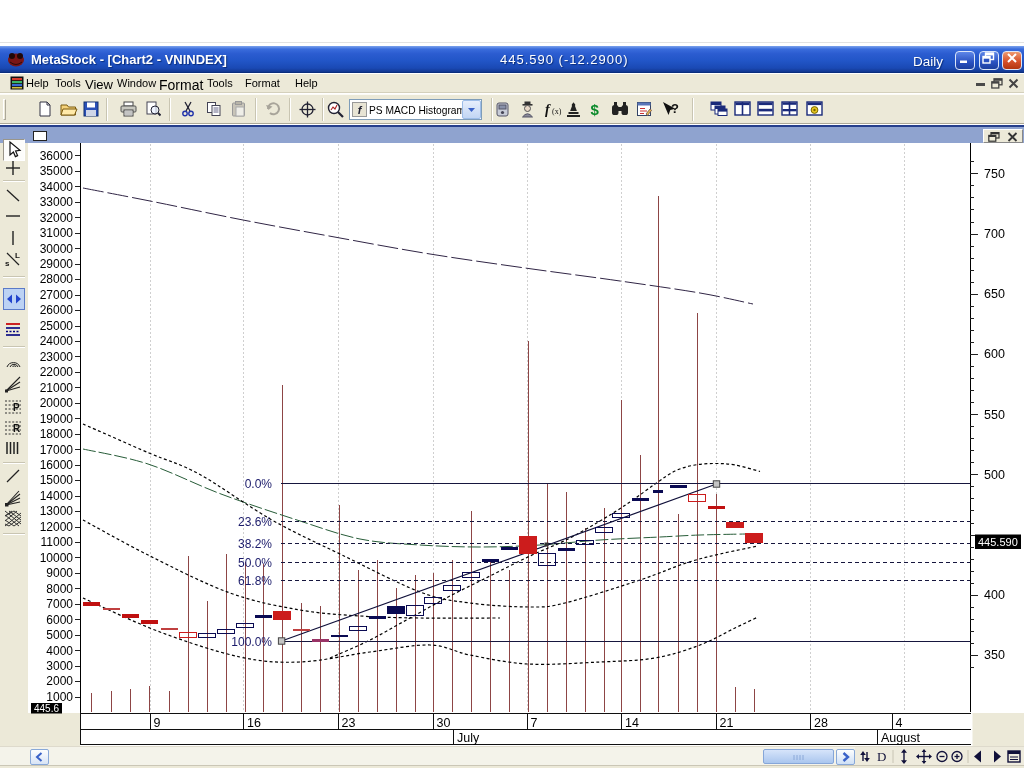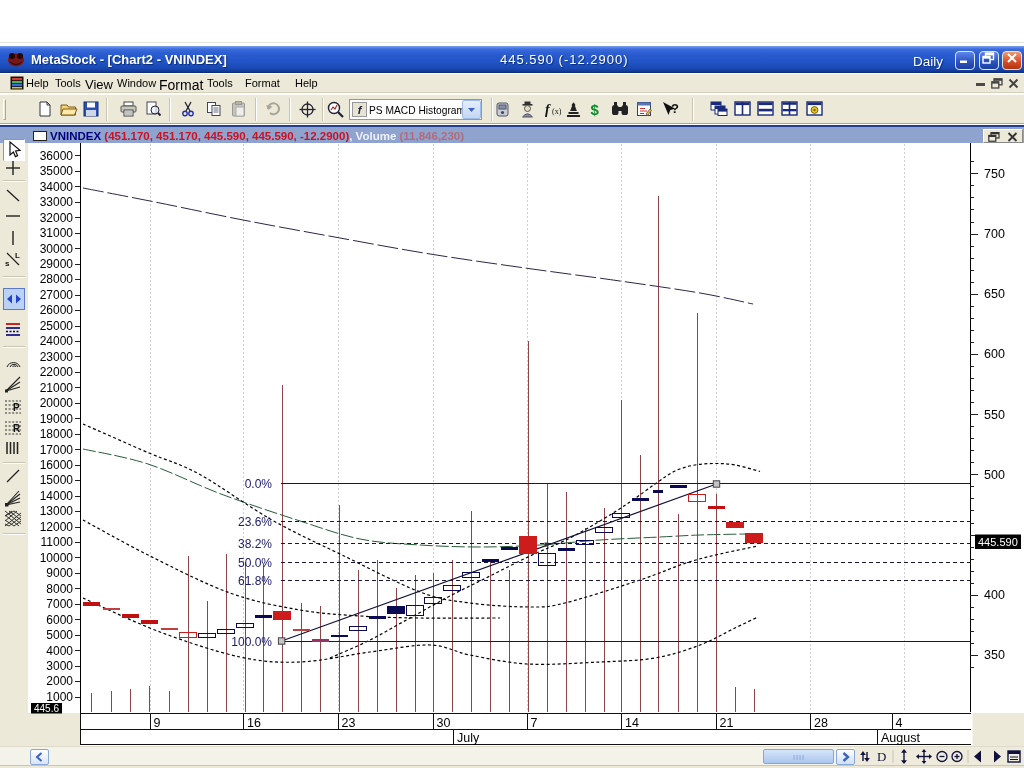--- a/index.html
+++ b/index.html
@@ -202,21 +202,20 @@
 <div class="abs" style="left:2px;top:2px;width:15px;height:15px;background:#e8e4d4;border:1px solid #999;font-size:11px;font-weight:bold;font-style:italic;text-align:center;line-height:14px;color:#223">f</div>
 <div class="abs" style="left:19px;top:4px;font-size:11px;color:#000;transform:scaleX(0.93);transform-origin:left center">PS MACD Histogram</div>
 <div class="abs" style="left:112px;top:0;width:19px;height:19px;background:linear-gradient(180deg,#e6eefc,#c2d6f4);border:1px solid #9dbde8;border-radius:2px">
 <svg width="17" height="17" viewBox="0 0 17 17">
           <path d="M5 7 l3.5 4 3.5-4 z" fill="#3a62c8"></path>
         </svg></div>
 </div>
 </div>
 <div class="abs" style="left:0;top:125px;width:1024px;height:18px;background:#8fa3cf;border-top:2px solid #253e8c">
 <div class="abs" style="left:33px;top:3.5px;width:14px;height:10px;background:#fff;border:1px solid #222"></div>
-<div class="abs" style="left:50px;top:2.5px;font-size:11.5px;font-weight:bold;white-space:nowrap"><span style="color:#000080">VNINDEX </span><span style="color:#cc1122">(451.170, 451.170, 445.590, 445.590, -12.2900)</span><span style="color:#eef0f8">, Volume </span><span style="color:#b66a78">(11,846,230)</span></div>
 <div class="abs" style="left:983px;top:1.5px;width:40px;height:14px;background:#ece9d8;border:1px solid #fff;border-right-color:#888;border-bottom-color:#888">
 <svg class="abs" style="left:4px;top:2px" width="12" height="10" viewBox="0 0 12 10">
         <rect x="3" y="0.5" width="8" height="5.5" fill="none" stroke="#333" stroke-width="1.2"></rect>
         <rect x="3" y="0.5" width="8" height="1.8" fill="#333"></rect>
         <rect x="0.8" y="3.4" width="7" height="5.8" fill="#ece9d8" stroke="#333" stroke-width="1.2"></rect>
         <rect x="0.8" y="3.4" width="7" height="1.6" fill="#333"></rect>
       </svg>
 <svg class="abs" style="left:23px;top:2px" width="11" height="10" viewBox="0 0 11 10">
         <path d="M1.5 1 L9.5 9 M9.5 1 L1.5 9" stroke="#333" stroke-width="1.8"></path>
       </svg>

